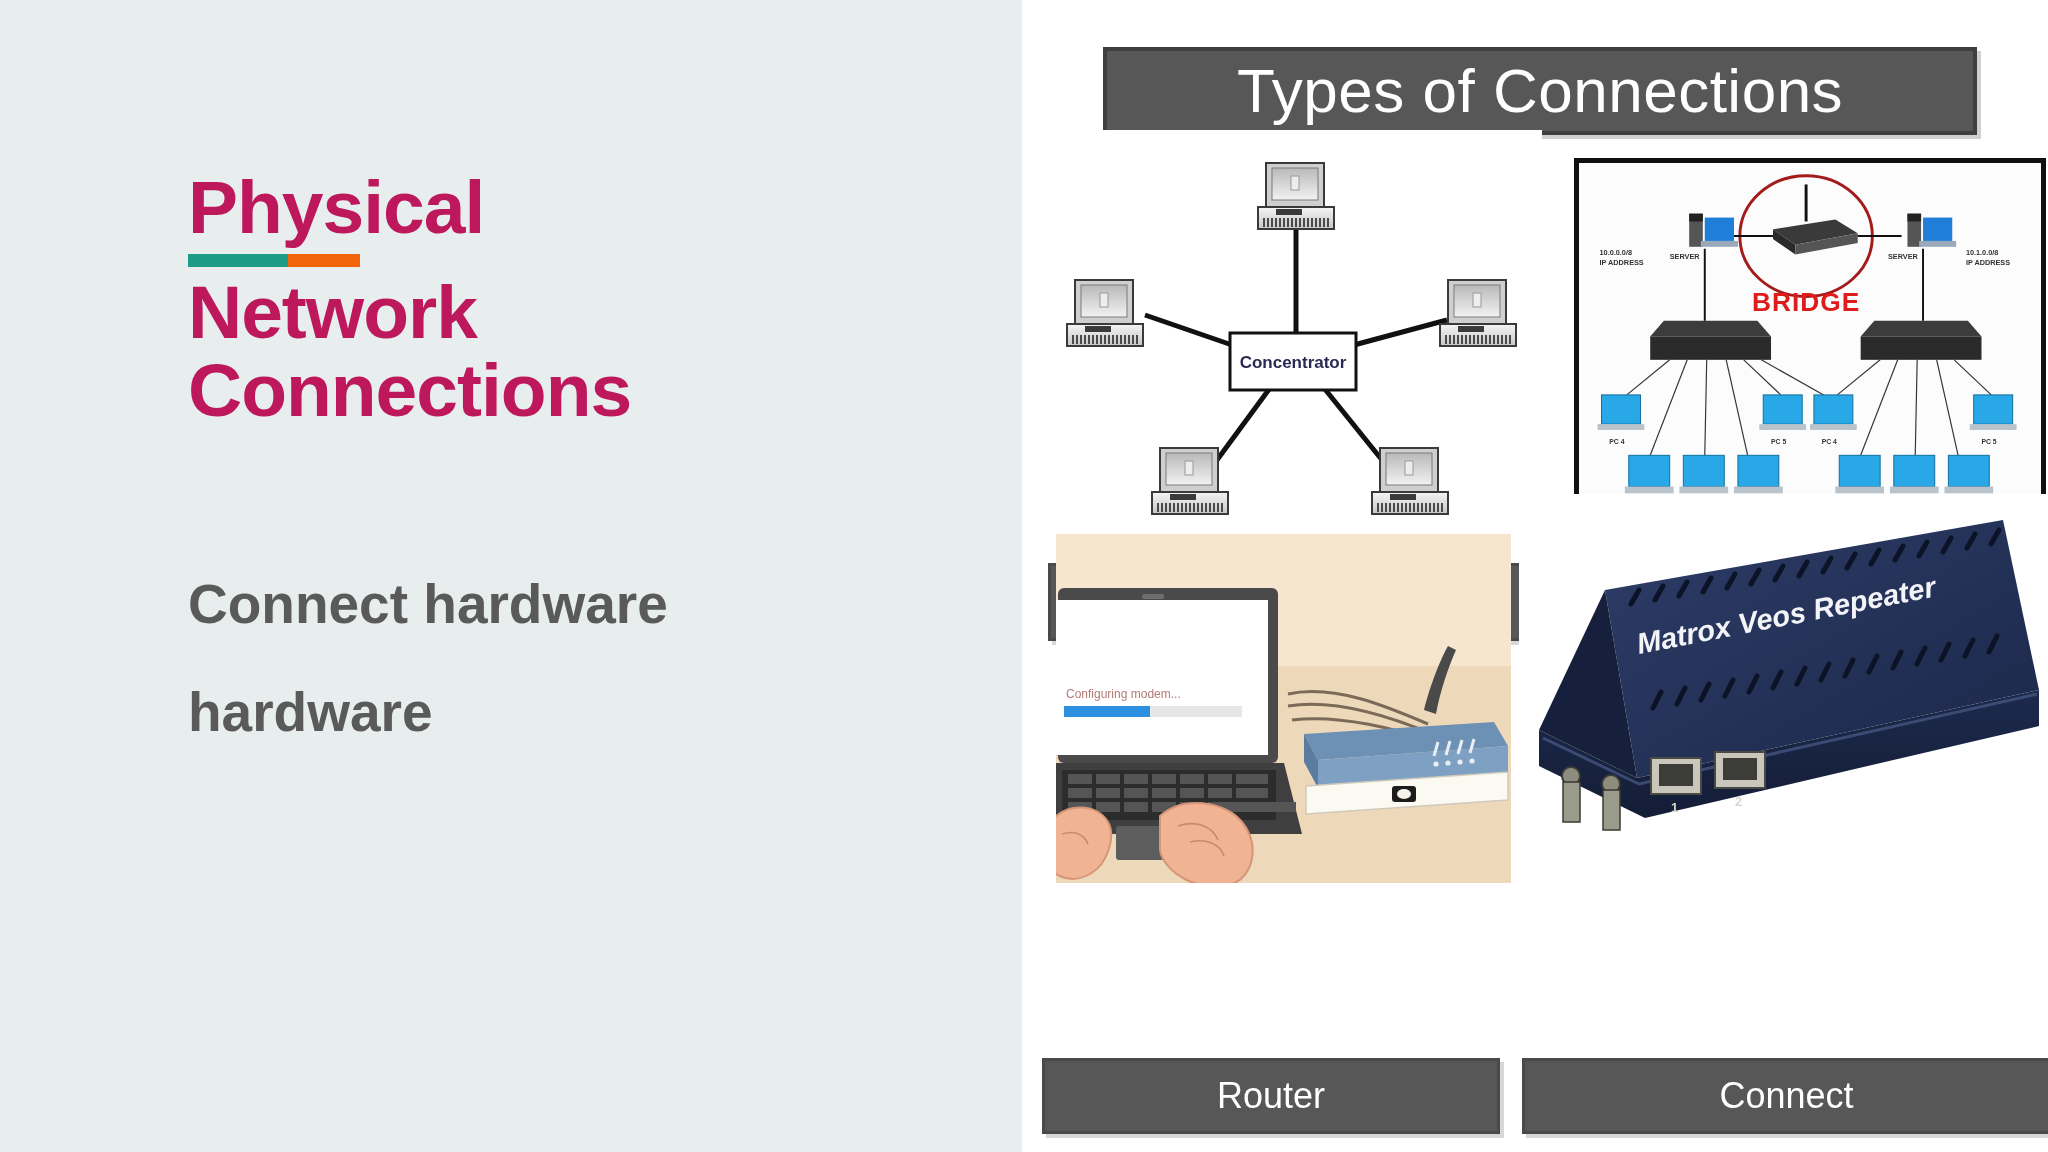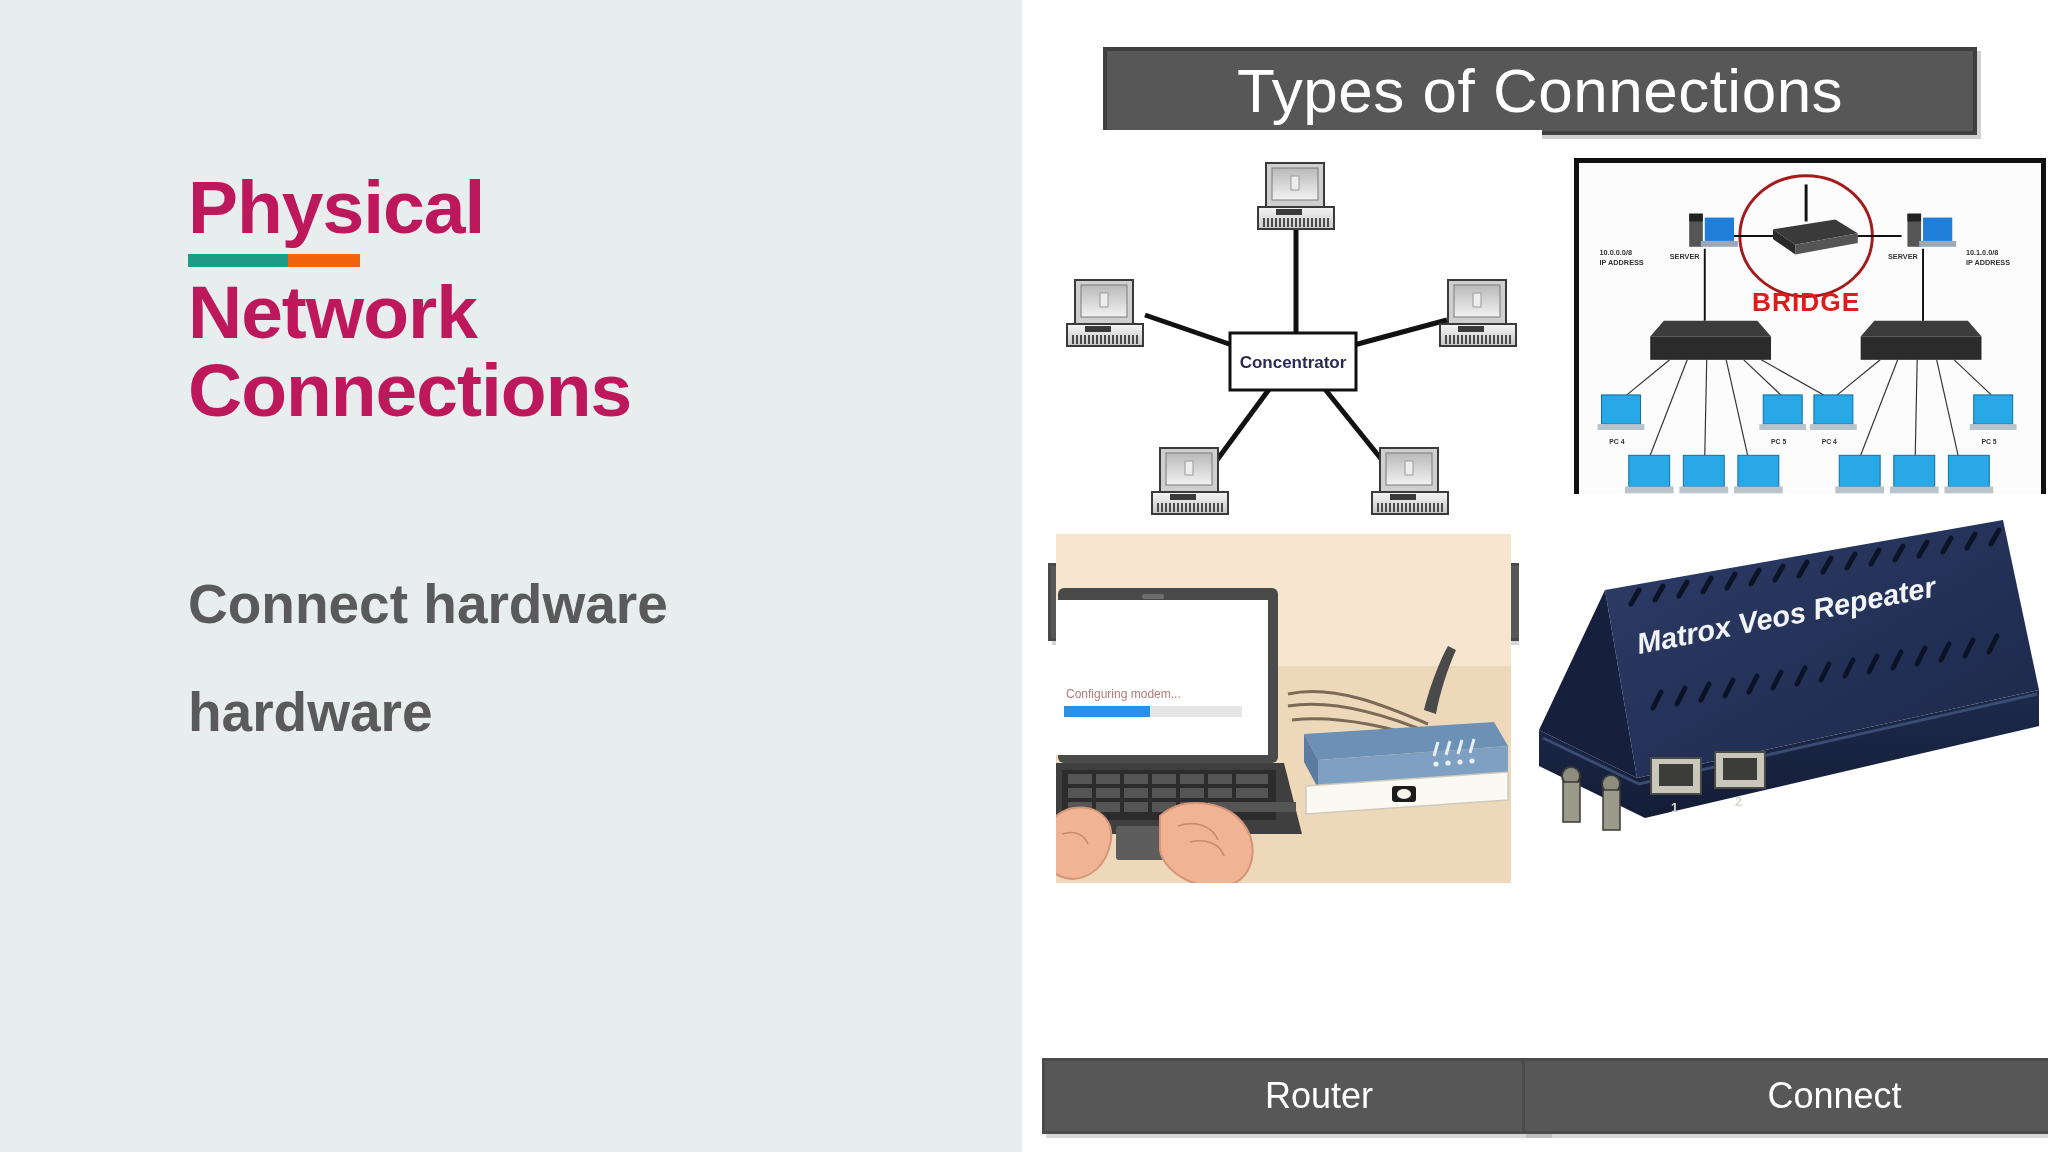--- a/index.html
+++ b/index.html
@@ -45,21 +45,20 @@
   }
   .banner-text{
     color:#fff;font-size:62px;line-height:62px;font-weight:normal;
     letter-spacing:.5px;white-space:nowrap;
   }
 
   .caption{
     position:absolute;background:#575757;border:3px solid #4a4a4a;
     display:flex;align-items:center;justify-content:center;
     box-shadow:4px 4px 0 rgba(140,140,140,.35);
-    padding-left:48px;
   }
   .caption-text{color:#fff;font-size:36px;line-height:36px;white-space:nowrap;}
 
   .cap-conc{left:26px;top:563px;width:482px;height:72px;}
   .cap-bridge{left:545px;top:563px;width:478px;height:72px;}
   .cap-router{left:20px;top:1058px;width:452px;height:70px;}
   .cap-repeat{left:500px;top:1058px;width:523px;height:70px;}
 
   
   .fig{position:absolute;overflow:hidden;}

